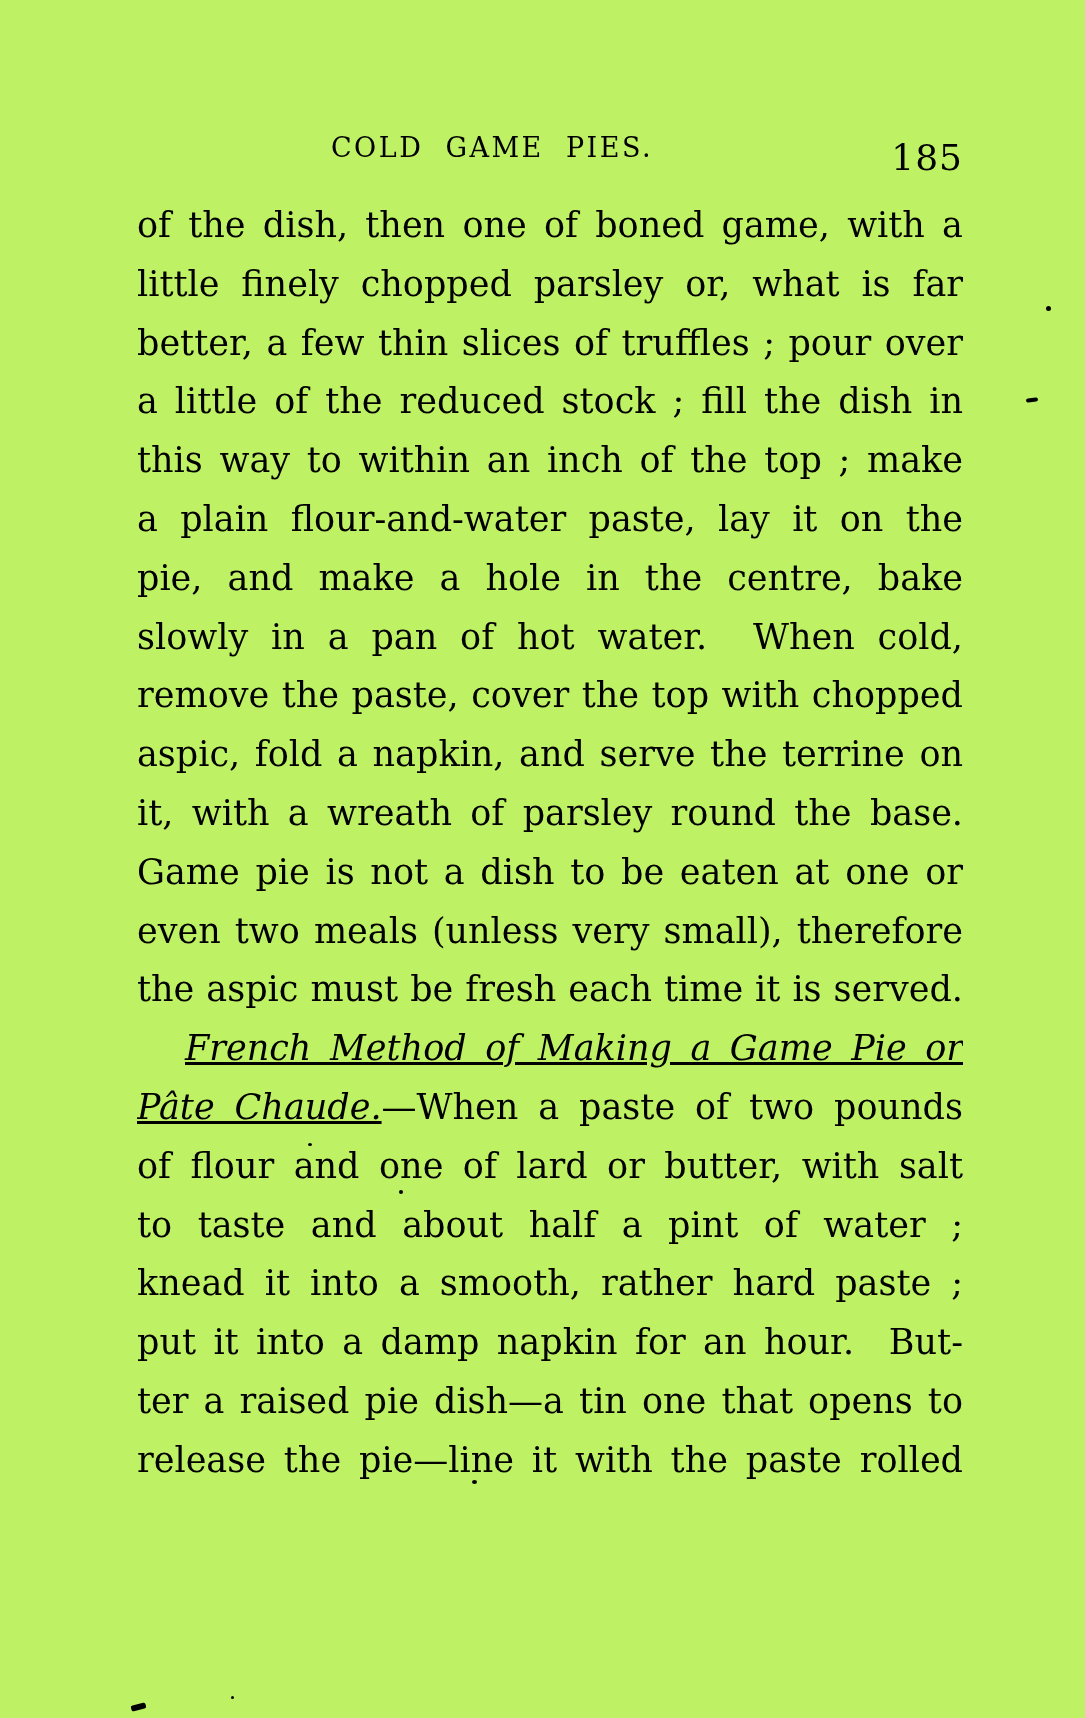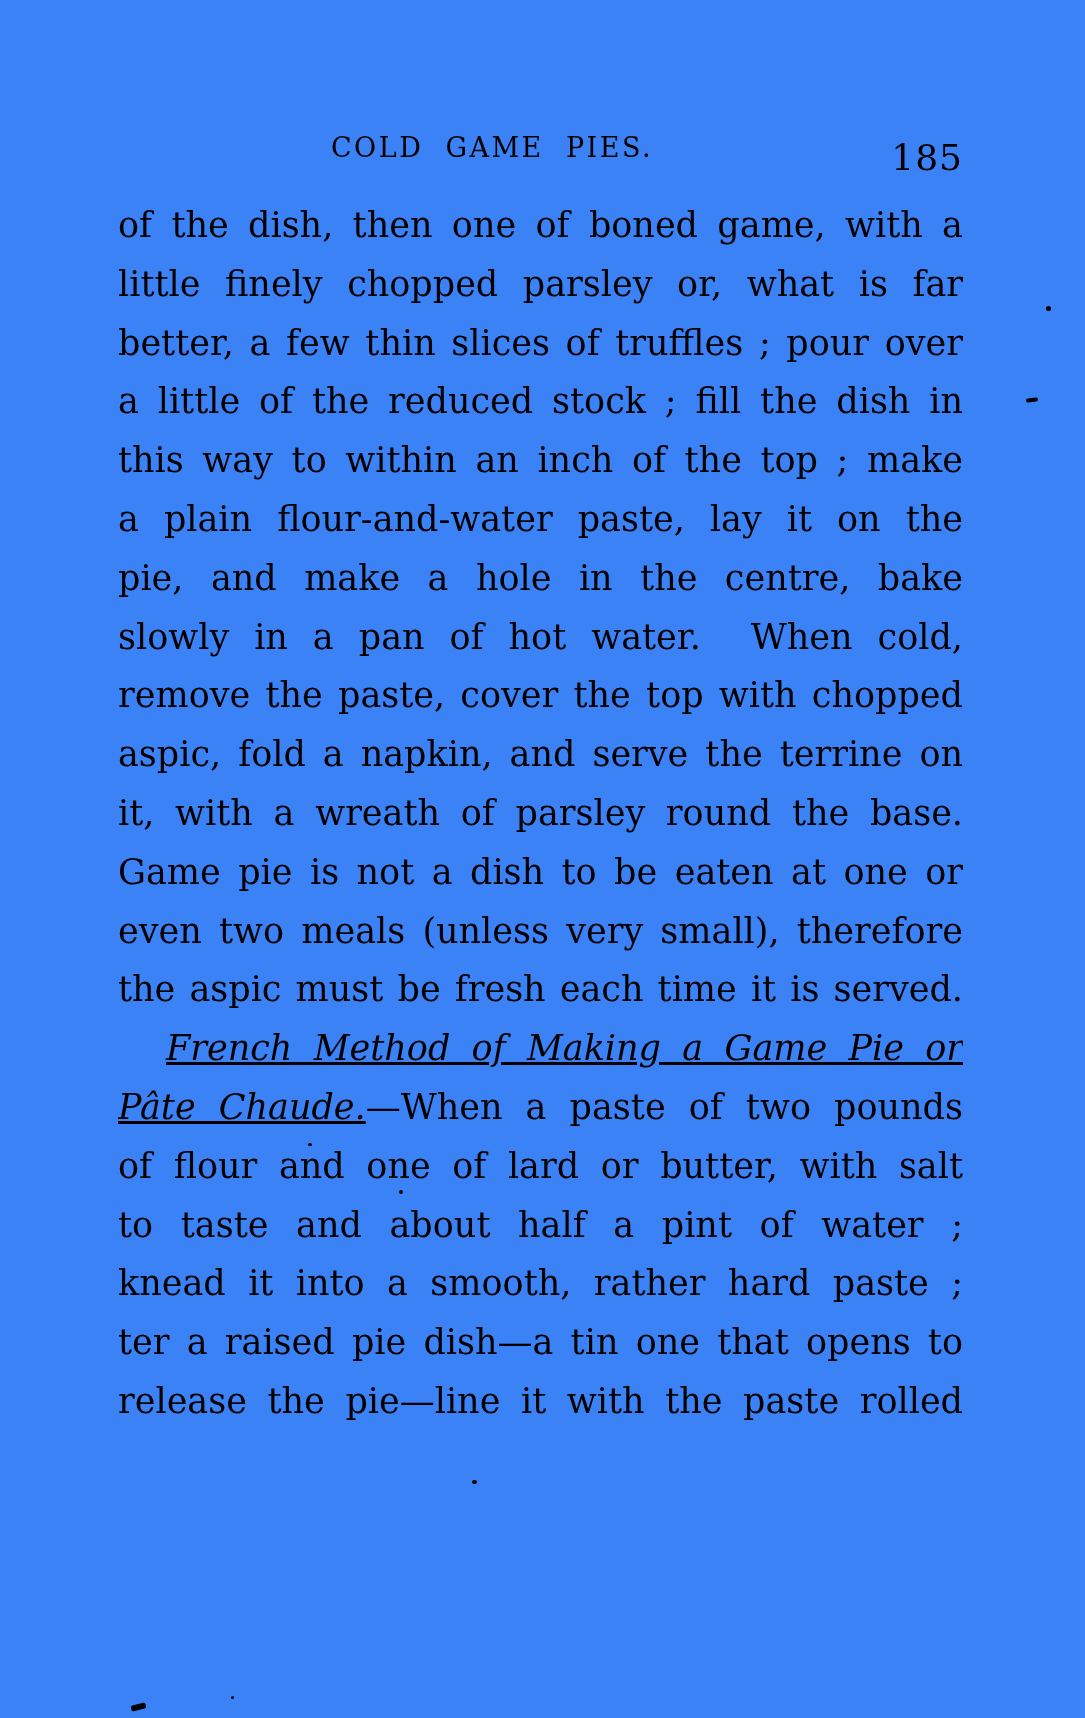--- a/index.html
+++ b/index.html
@@ -6,21 +6,21 @@
   body {
     width: 1085px; height: 1718px;
     background: #ffffff;
     position: relative;
     overflow: hidden;
     font-family: "DejaVu Serif", serif;
     color: #000000;
   }
   .page {
     position: absolute; inset: 0;
-    background: #3b82f6;
+    background: #bef264;
     padding-left: 37px;
   }
   .running-head {
     position: absolute;
     top: 133px; left: 118px; width: 748px;
     text-align: center;
     font-size: 27px; line-height: 30px;
     letter-spacing: 2.5px;
     word-spacing: 11px;
   }
@@ -35,20 +35,21 @@
     position: absolute;
     top: 196px; left: 118px; width: 845px;
     font-size: 35px;
   }
   .line {
     height: 58.8px;
     line-height: 58.8px;
     text-align: justify;
     text-align-last: justify;
     overflow: hidden;
+    margin-left: 19px;
   }
   .line.indent { padding-left: 48px; }
   .it { font-style: italic; text-decoration: underline; }
   .speck { position: absolute; background: #000; }
   .speck.s1 { left: 1046px; top: 306px; width: 5px; height: 5px; border-radius: 50%; }
   .speck.s2 { left: 1026px; top: 398px; width: 12px; height: 4px; transform: rotate(-8deg); border-radius: 2px; }
   .speck.s3 { left: 131px; top: 1704px; width: 15px; height: 6px; transform: rotate(-14deg); border-radius: 2px; }
   .speck.s4 { left: 231px; top: 1696px; width: 3px; height: 3px; border-radius: 50%; }
   .speck.s5 { left: 472px; top: 1480px; width: 5px; height: 4px; border-radius: 50%; }
   .speck.s6 { left: 399px; top: 1190px; width: 4px; height: 4px; border-radius: 50%; }
@@ -76,20 +77,21 @@
       <div class="line"><span>aspic, fold a napkin, and serve the terrine on</span></div>
       <div class="line"><span>it, with a wreath of parsley round the base.</span></div>
       <div class="line"><span>Game pie is not a dish to be eaten at one or</span></div>
       <div class="line"><span>even two meals (unless very small), therefore</span></div>
       <div class="line"><span>the aspic must be fresh each time it is served.</span></div>
       <div class="line indent"><span class="it">French Method of Making a Game Pie or</span></div>
       <div class="line"><span class="it">Pâte Chaude.</span><span>—When a paste of two pounds</span></div>
       <div class="line"><span>of flour and one of lard or butter, with salt</span></div>
       <div class="line"><span>to taste and about half a pint of water ;</span></div>
       <div class="line"><span>knead it into a smooth, rather hard paste ;</span></div>
+      <div class="line"><span>put it into a damp napkin for an hour.&nbsp; But-</span></div>
       <div class="line"><span>ter a raised pie dish—a tin one that opens to</span></div>
       <div class="line"><span>release the pie—line it with the paste rolled</span></div>
     </div>
 
   <div class="speck s1"></div>
   <div class="speck s2"></div>
   <div class="speck s3"></div>
   <div class="speck s4"></div>
   <div class="speck s5"></div>
   <div class="speck s6"></div>

